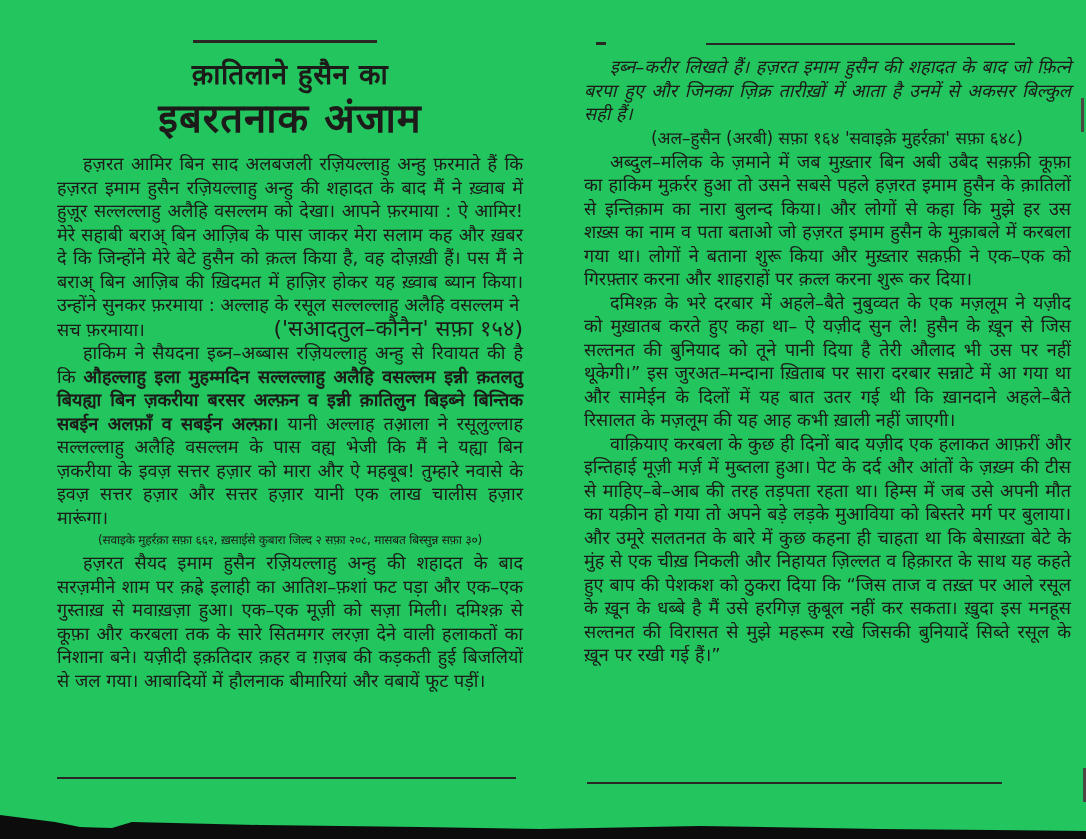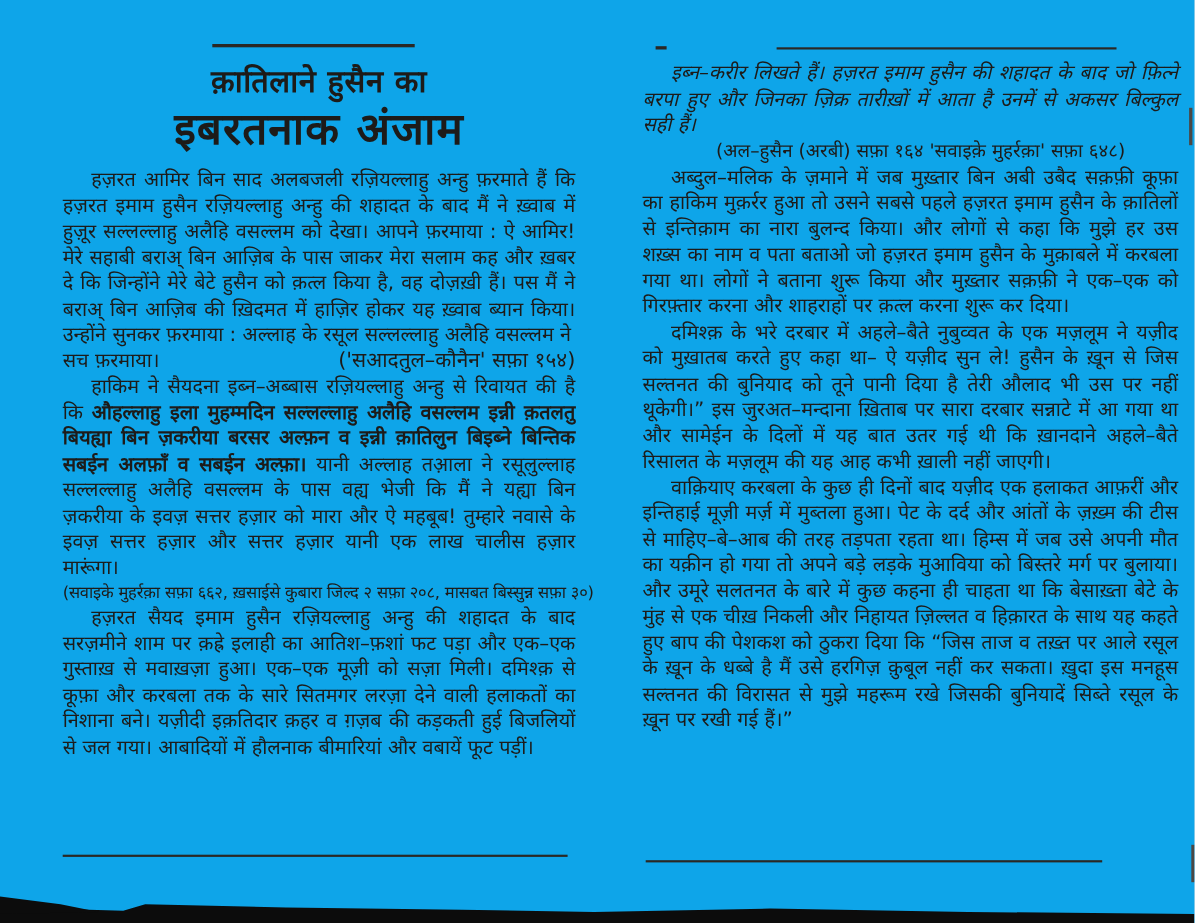--- a/index.html
+++ b/index.html
@@ -1,19 +1,19 @@
 <!DOCTYPE html>
 <html lang="hi"><head>
 <meta charset="utf-8">
 <style>
   html,body{margin:0;padding:0;background:#e8e8e6;}
   .scan{
     position:relative;
     width:1086px;height:839px;
-    background:#0ea5e9;
+    background:#22c55e;
     overflow:hidden;
     font-family:"DejaVu Sans","Liberation Sans",sans-serif;
     color:#1d1b19;
   }
   .col{position:absolute;top:0;}
   .col-left{left:57px;width:466px;}
   .col-right{left:584px;width:487px;}
 
   .t1{
     margin:58px 0 0 0;
@@ -28,23 +28,23 @@
   .body{
     margin:0;
     font-size:18px;line-height:23.5px;
     text-align:justify;
   }
   .ind{text-indent:26px;}
   .flexline{
     display:flex;justify-content:space-between;align-items:baseline;
     font-size:18px;line-height:23.5px;
   }
-  .cite{font-size:19px;}
+  .cite{font-size:22px;}
   .cite-sm{
-    font-size:15px;line-height:22px;text-align:center;
+    font-size:12px;line-height:22px;text-align:center;
     letter-spacing:-0.2px;white-space:nowrap;
   }
   .cite-line-r{
     text-align:right;padding-right:48px;
     font-size:17px;line-height:24px;
   }
   .h2{
     margin:7px 0 5px 0;
     font-size:25px;font-weight:bold;line-height:32px;
     word-spacing:6px;letter-spacing:0.3px;

